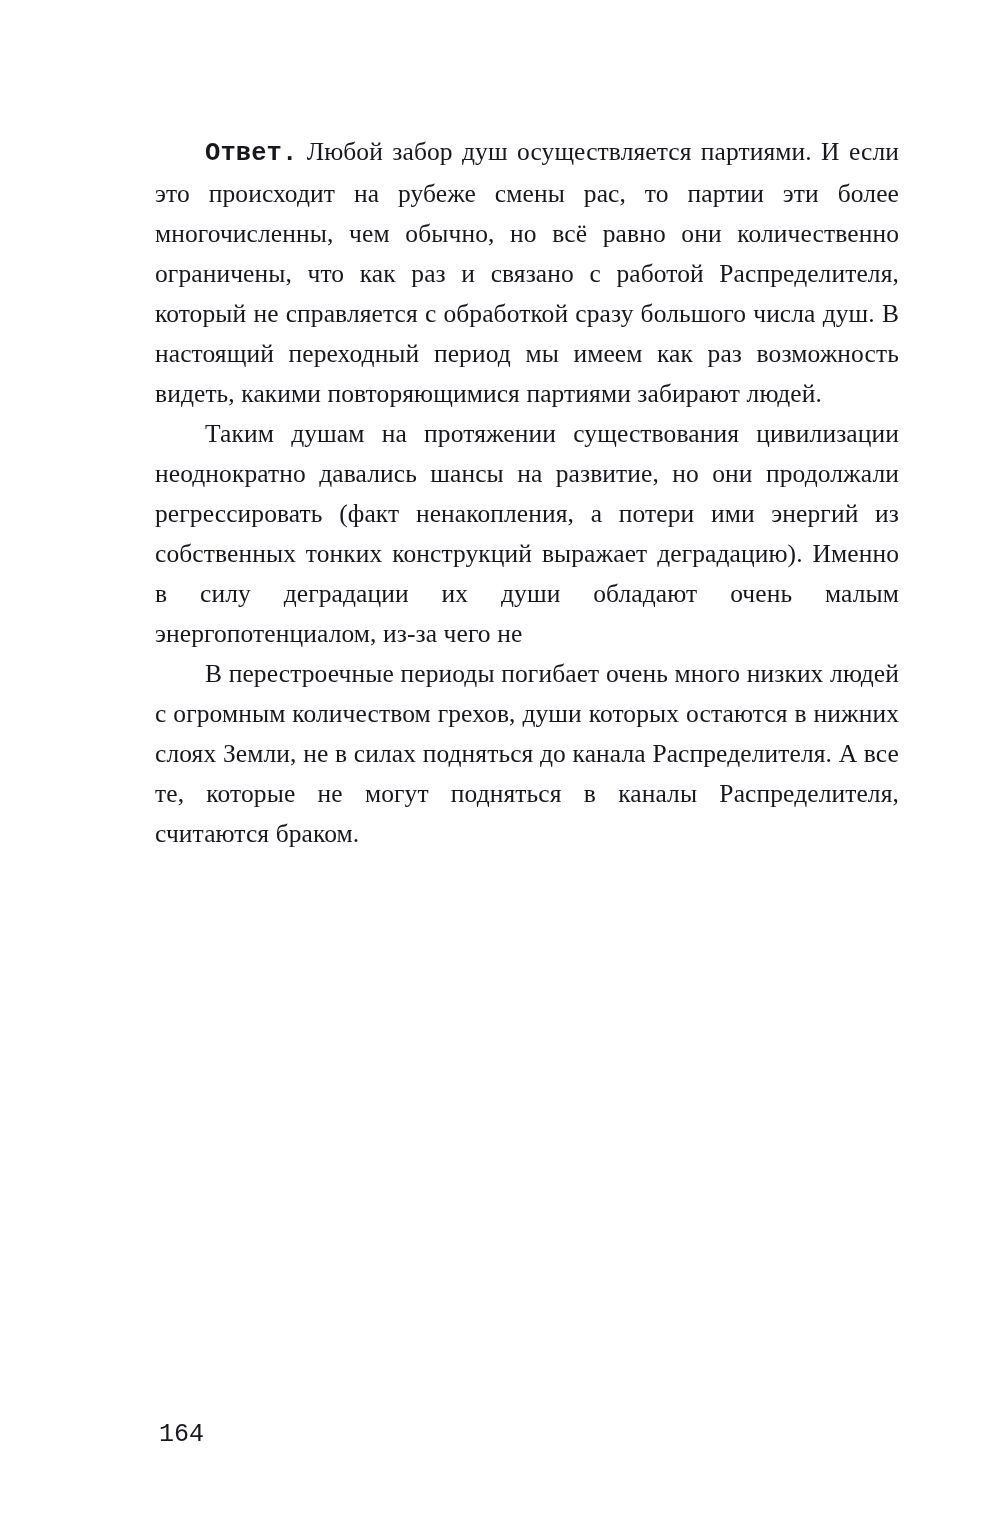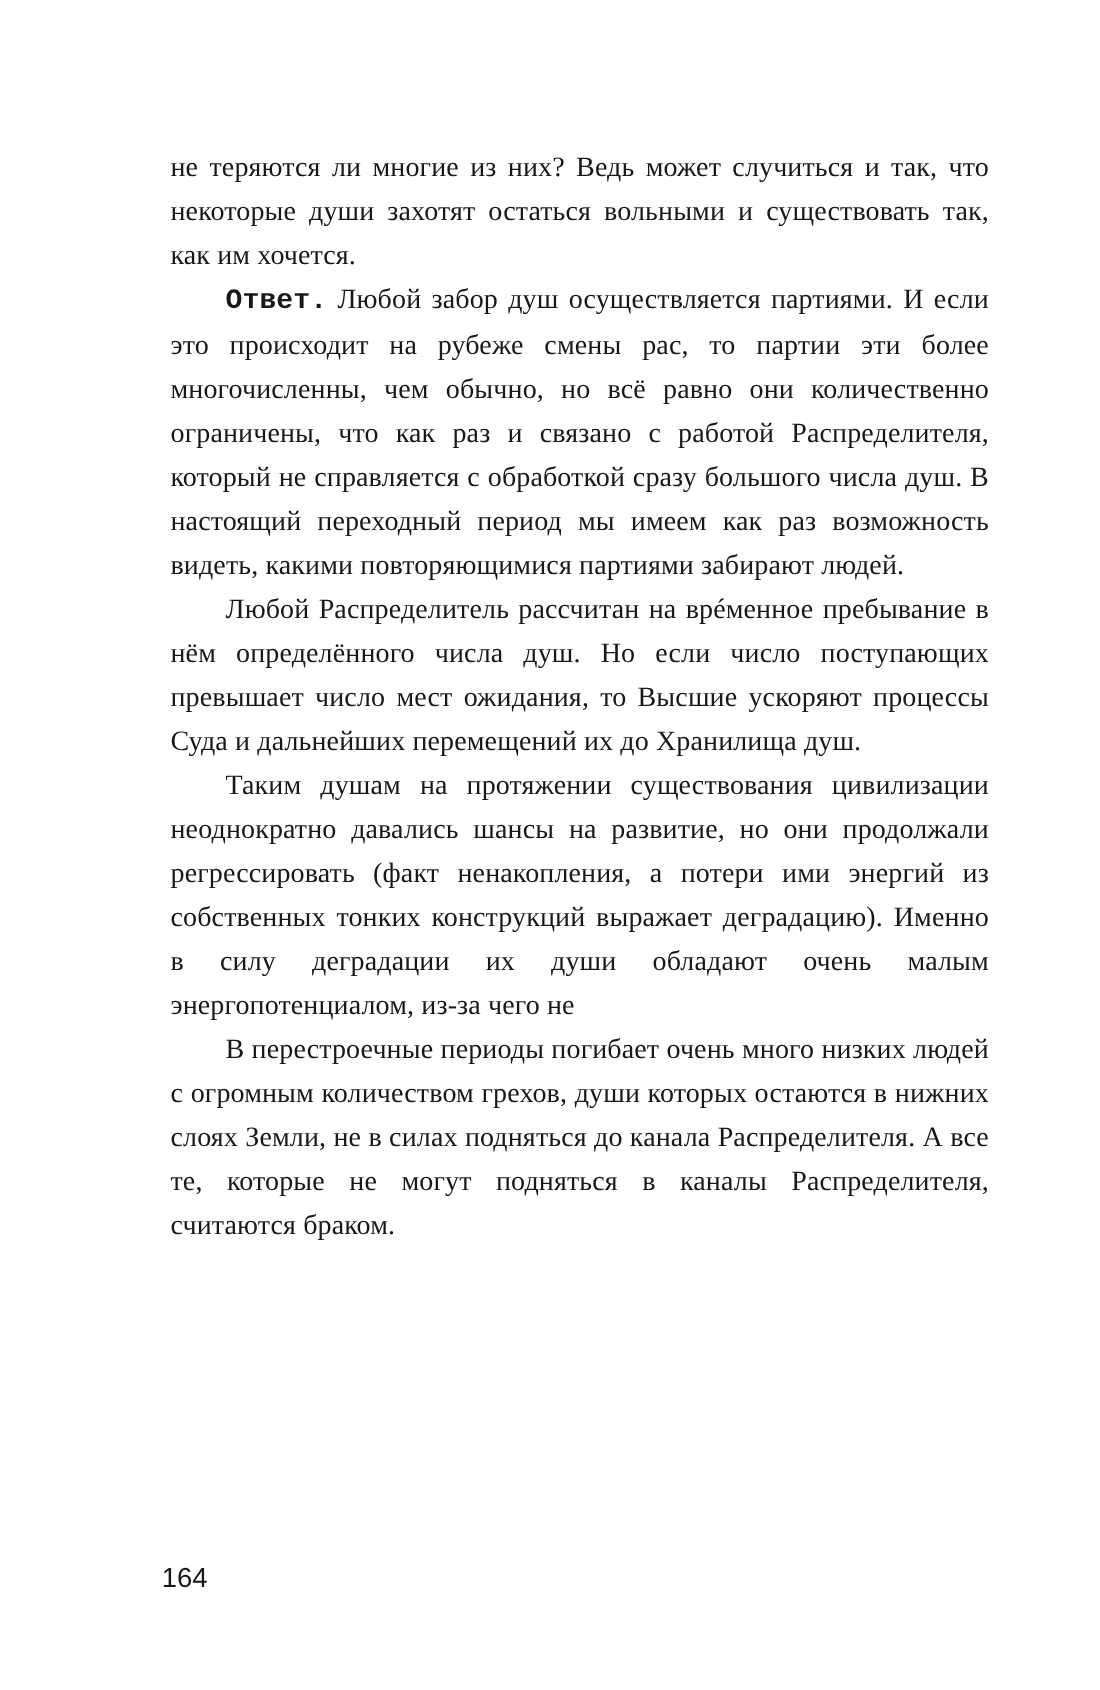--- a/index.html
+++ b/index.html
@@ -38,47 +38,41 @@
   }
   .para.first {
     text-indent: 0;
   }
   .lead {
     font-weight: bold;
     font-family: Liberation Mono, monospace;
   }
   .page-number {
     position: absolute;
-    left: 147px;
+    left: 159px;
     top: 1419px;
     font-size: 25px;
     line-height: 32px;
     color: #17171c;
-    font-family: Liberation Sans, sans-serif;
+    font-family: Liberation Mono, monospace;
   }
 </style>
 </head>
 <body>
 
 <div class="page">
 
   <div class="text-block">
 
-    <p class="para first">
-      <span>не теряются ли многие из них? Ведь может случиться и так, что некоторые души захотят остаться вольными и существовать так, как им хочется.</span>
-    </p>
 
     <p class="para indent">
       <span class="lead">Ответ.</span><span> </span><span>Любой забор душ осуществляется партиями. И если это происходит на рубеже смены рас, то партии эти более многочисленны, чем обычно, но всё равно они количественно ограничены, что как раз и связано с работой Распределителя, который не справляется с обработкой сразу большого числа душ. В настоящий переходный период мы имеем как раз возможность видеть, какими повторяющимися партиями забирают людей.</span>
     </p>
 
 
-    <p class="para indent">
-      <span>Любой Распределитель рассчитан на врéменное пребывание в нём определённого числа душ. Но если число поступающих превышает число мест ожидания, то Высшие ускоряют процессы Суда и дальнейших перемещений их до Хранилища душ.</span>
-    </p>
 
 
     <p class="para indent">
       <span>Таким душам на протяжении существования цивилизации неоднократно давались шансы на развитие, но они продолжали регрессировать (факт ненакопления, а потери ими энергий из собственных тонких конструкций выражает деградацию). Именно в силу деградации их души обладают очень малым энергопотенциалом, из-за чего не</span>
     </p>
 
     <p class="para indent">
       <span>В перестроечные периоды погибает очень много низких людей с огромным количеством грехов, души которых остаются в нижних слоях Земли, не в силах подняться до канала Распределителя. А все те, которые не могут подняться в каналы Распределителя, считаются браком.</span>
     </p>
 

